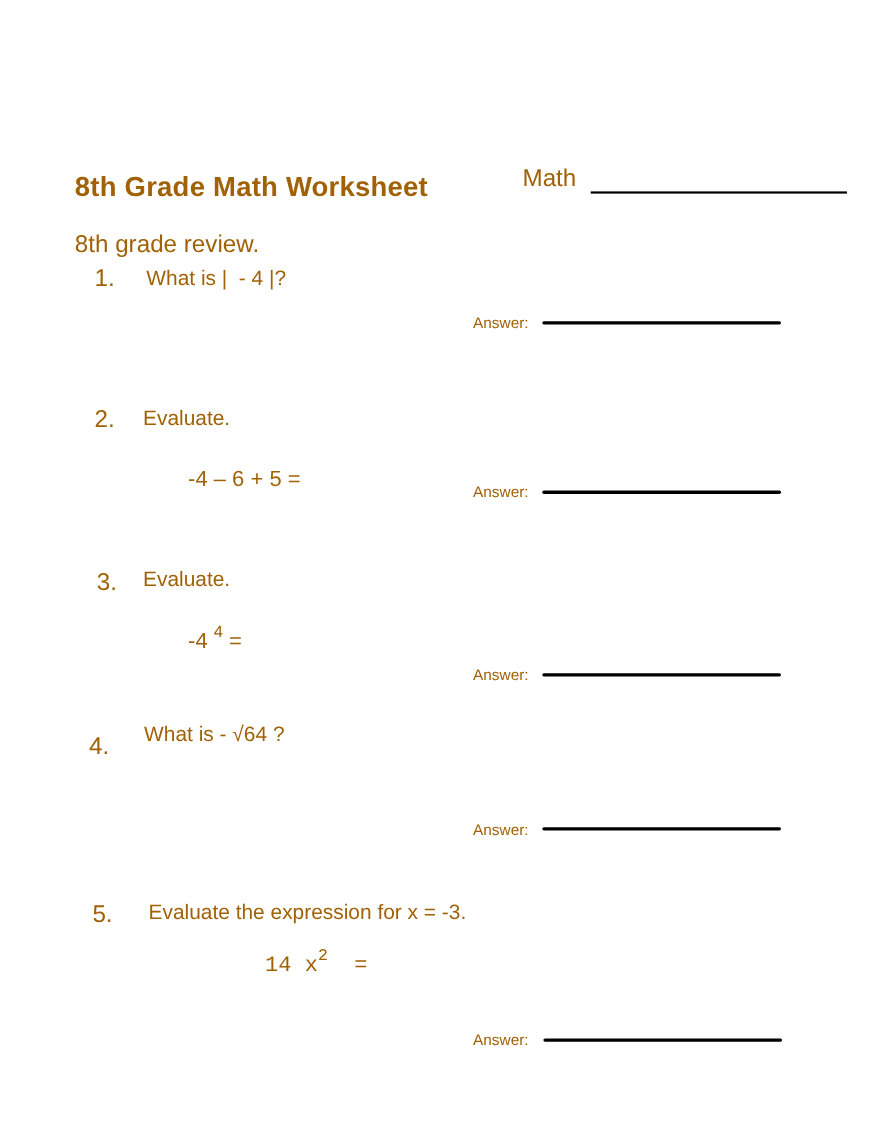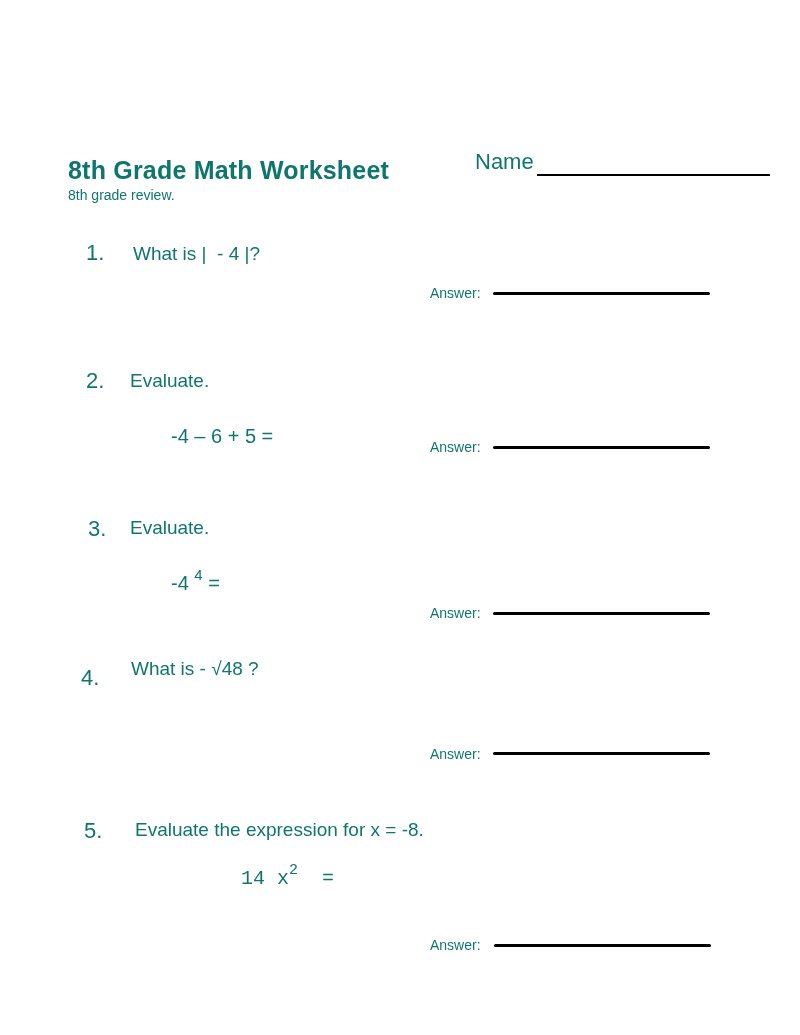--- a/index.html
+++ b/index.html
@@ -6,34 +6,34 @@
     margin: 0;
     padding: 0;
     background: #ffffff;
   }
   .page {
     position: relative;
     width: 800px;
     height: 1035px;
     background: #ffffff;
     font-family: "Liberation Sans", sans-serif;
-    color: #0f766e;
+    color: #a16207;
     overflow: hidden;
   }
   .abs { position: absolute; line-height: 1.15; white-space: pre; }
 
   .title {
     left: 68px; top: 156px;
     font-size: 25px;
     font-weight: 700;
     letter-spacing: 0.2px;
   }
   .subtitle {
-    left: 68px; top: 187px;
-    font-size: 14px;
+    left: 68px; top: 209px;
+    font-size: 22px;
   }
 
   .name-label {
     left: 475px; top: 149px;
     font-size: 22px;
   }
   .name-line {
     left: 537px; top: 174px;
     width: 233px; height: 2px;
     background: #000000;
@@ -87,44 +87,44 @@
   .a5-line { left: 494px; top: 944px; }
 </style>
 </head>
 <body>
 
 <div class="page">
 
   <div class="abs title">8th Grade Math Worksheet</div>
   <div class="abs subtitle">8th grade review.</div>
 
-  <div class="abs name-label">Name</div>
+  <div class="abs name-label">Math</div>
   <div class="abs name-line"></div>
 
   <div class="abs q-num q1-num">1.</div>
   <div class="abs q-text q1-text">What is |  - 4 |?</div>
   <div class="abs ans-label a1-label">Answer:</div>
   <div class="abs ans-line a1-line"></div>
 
   <div class="abs q-num q2-num">2.</div>
   <div class="abs q-text q2-text">Evaluate.</div>
   <div class="abs q-expr q2-expr">-4 – 6 + 5 =</div>
   <div class="abs ans-label a2-label">Answer:</div>
   <div class="abs ans-line a2-line"></div>
 
   <div class="abs q-num q3-num">3.</div>
   <div class="abs q-text q3-text">Evaluate.</div>
   <div class="abs q-expr q3-expr"><span>-4 </span><sup>4</sup><span> =</span></div>
   <div class="abs ans-label a3-label">Answer:</div>
   <div class="abs ans-line a3-line"></div>
 
   <div class="abs q-num q4-num">4.</div>
-  <div class="abs q-text q4-text">What is - √48 ?</div>
+  <div class="abs q-text q4-text">What is - √64 ?</div>
   <div class="abs ans-label a4-label">Answer:</div>
   <div class="abs ans-line a4-line"></div>
 
   <div class="abs q-num q5-num">5.</div>
-  <div class="abs q-text q5-text">Evaluate the expression for x = -8.</div>
+  <div class="abs q-text q5-text">Evaluate the expression for x = -3.</div>
   <div class="abs q-expr q5-expr"><span>14 x</span><sup>2</sup><span>  =</span></div>
   <div class="abs ans-label a5-label">Answer:</div>
   <div class="abs ans-line a5-line"></div>
 
 </div>
 
 </body></html>

